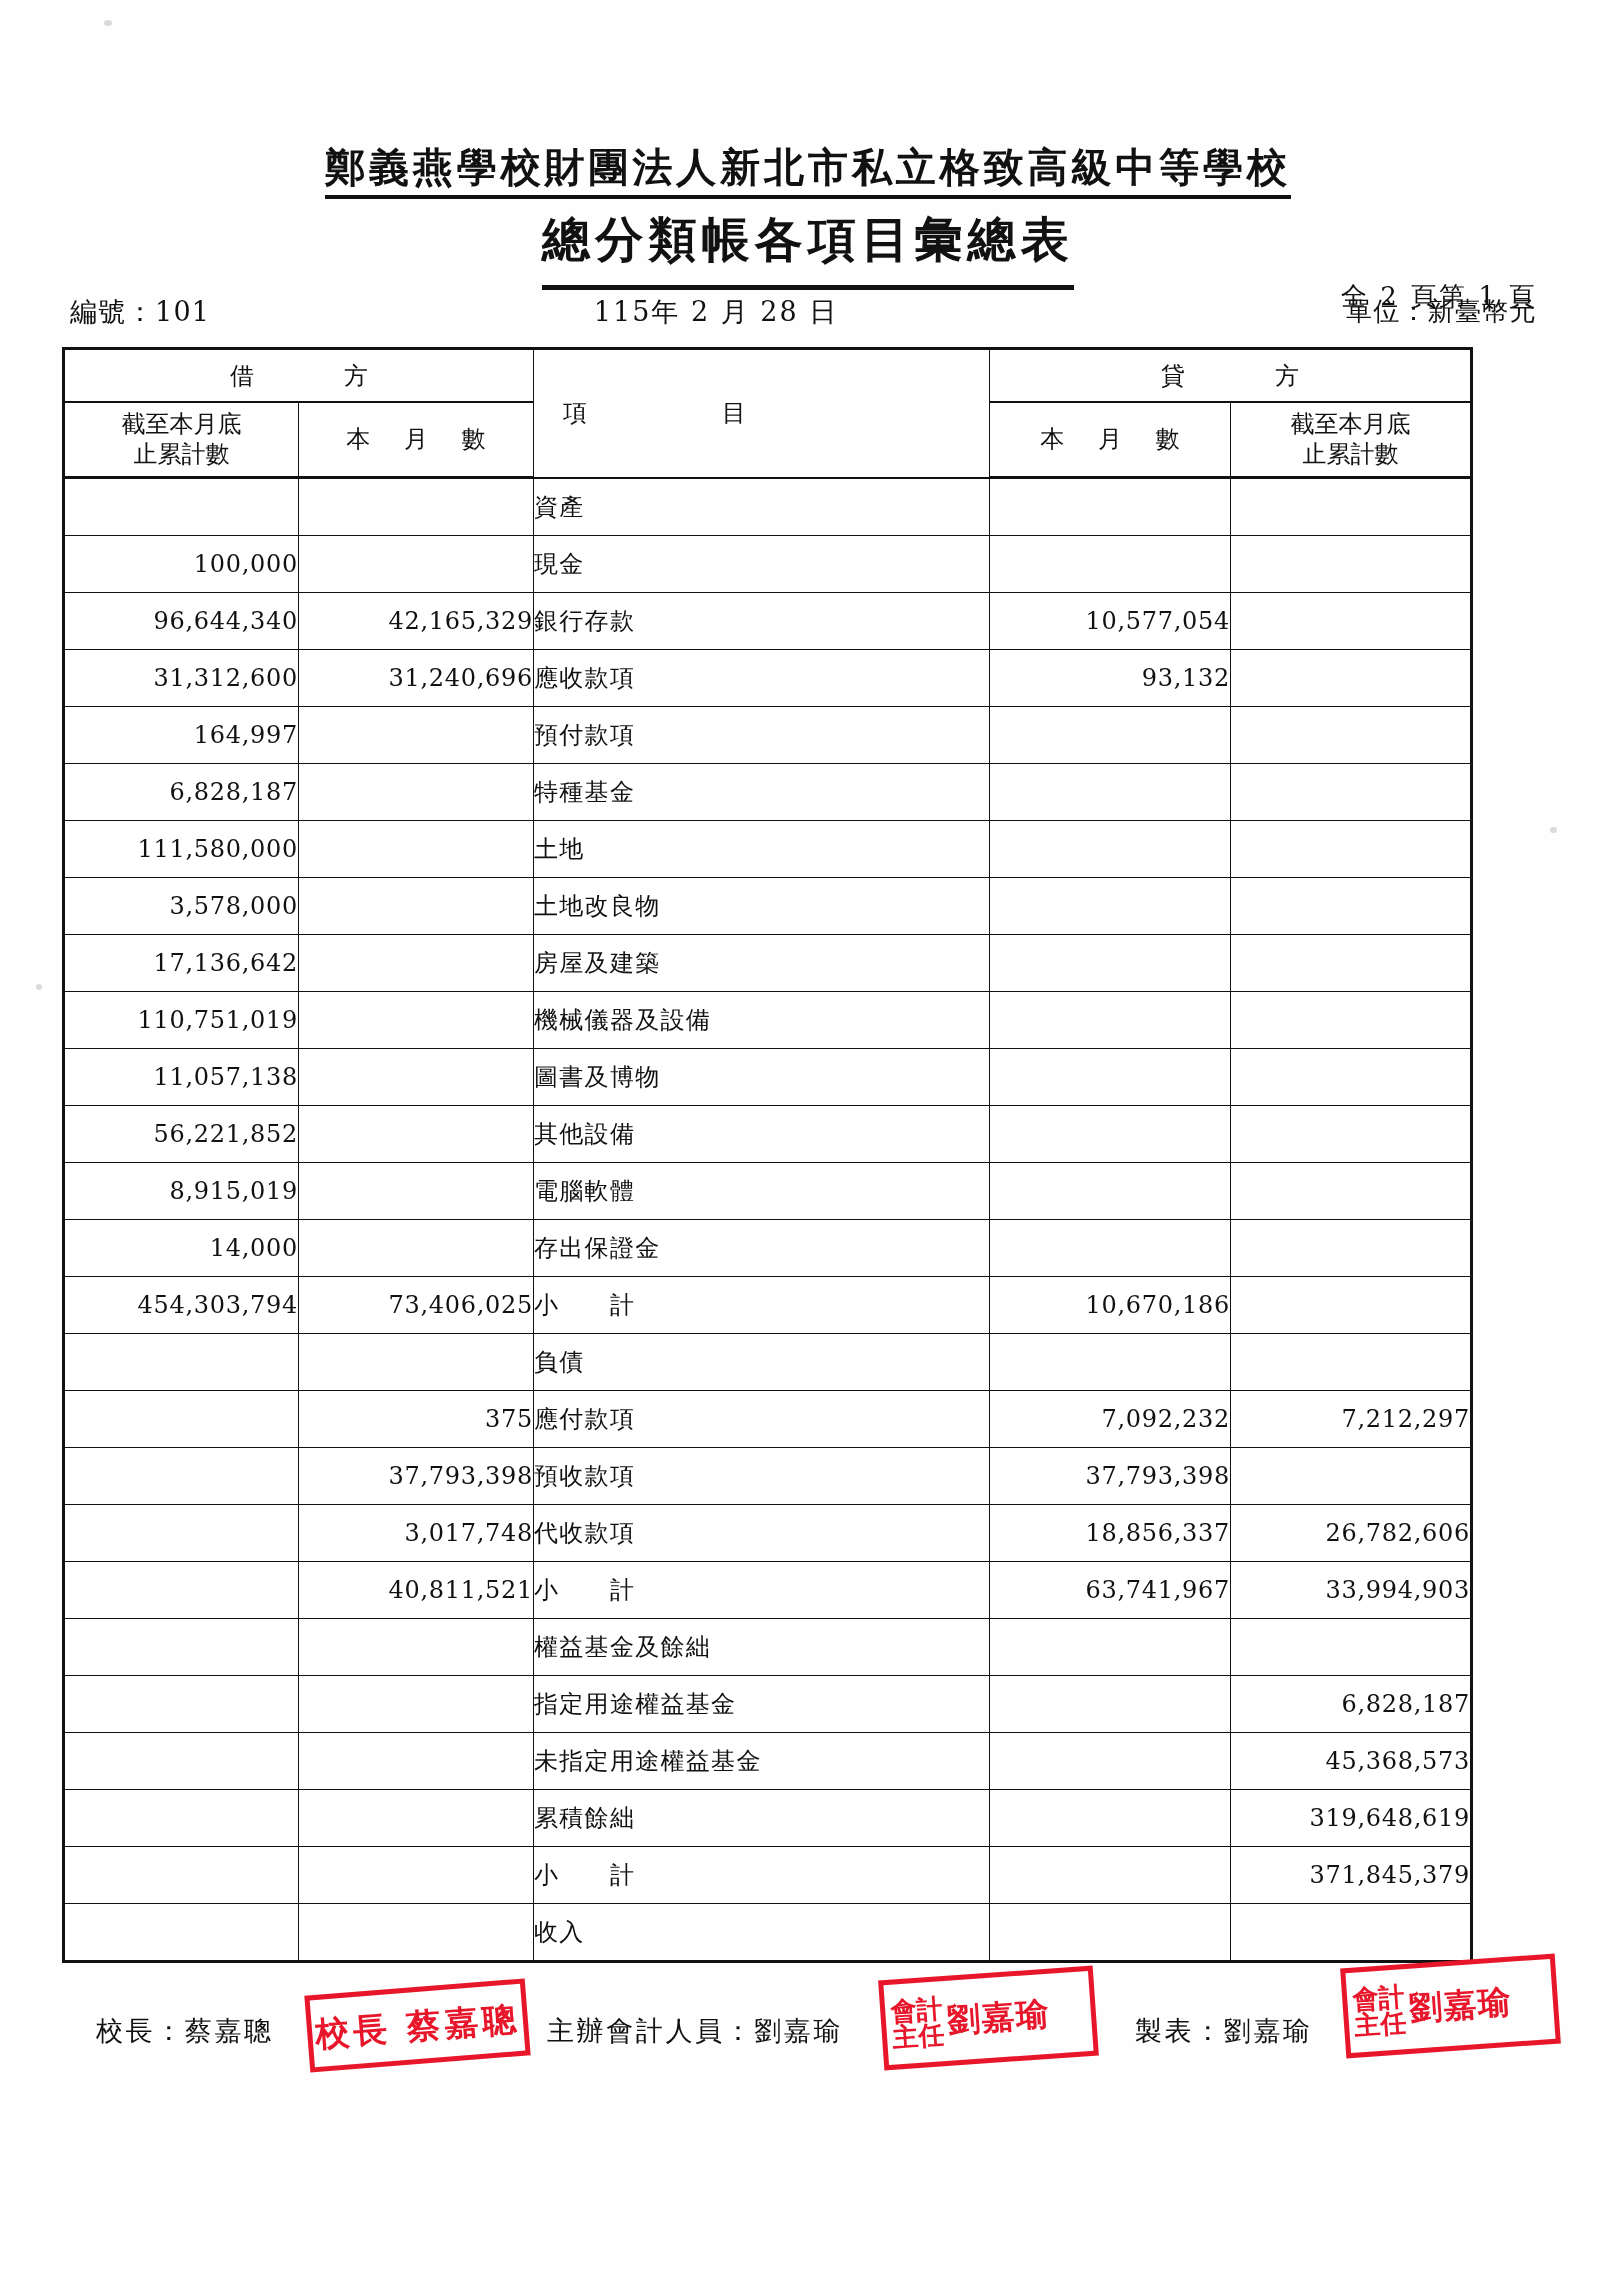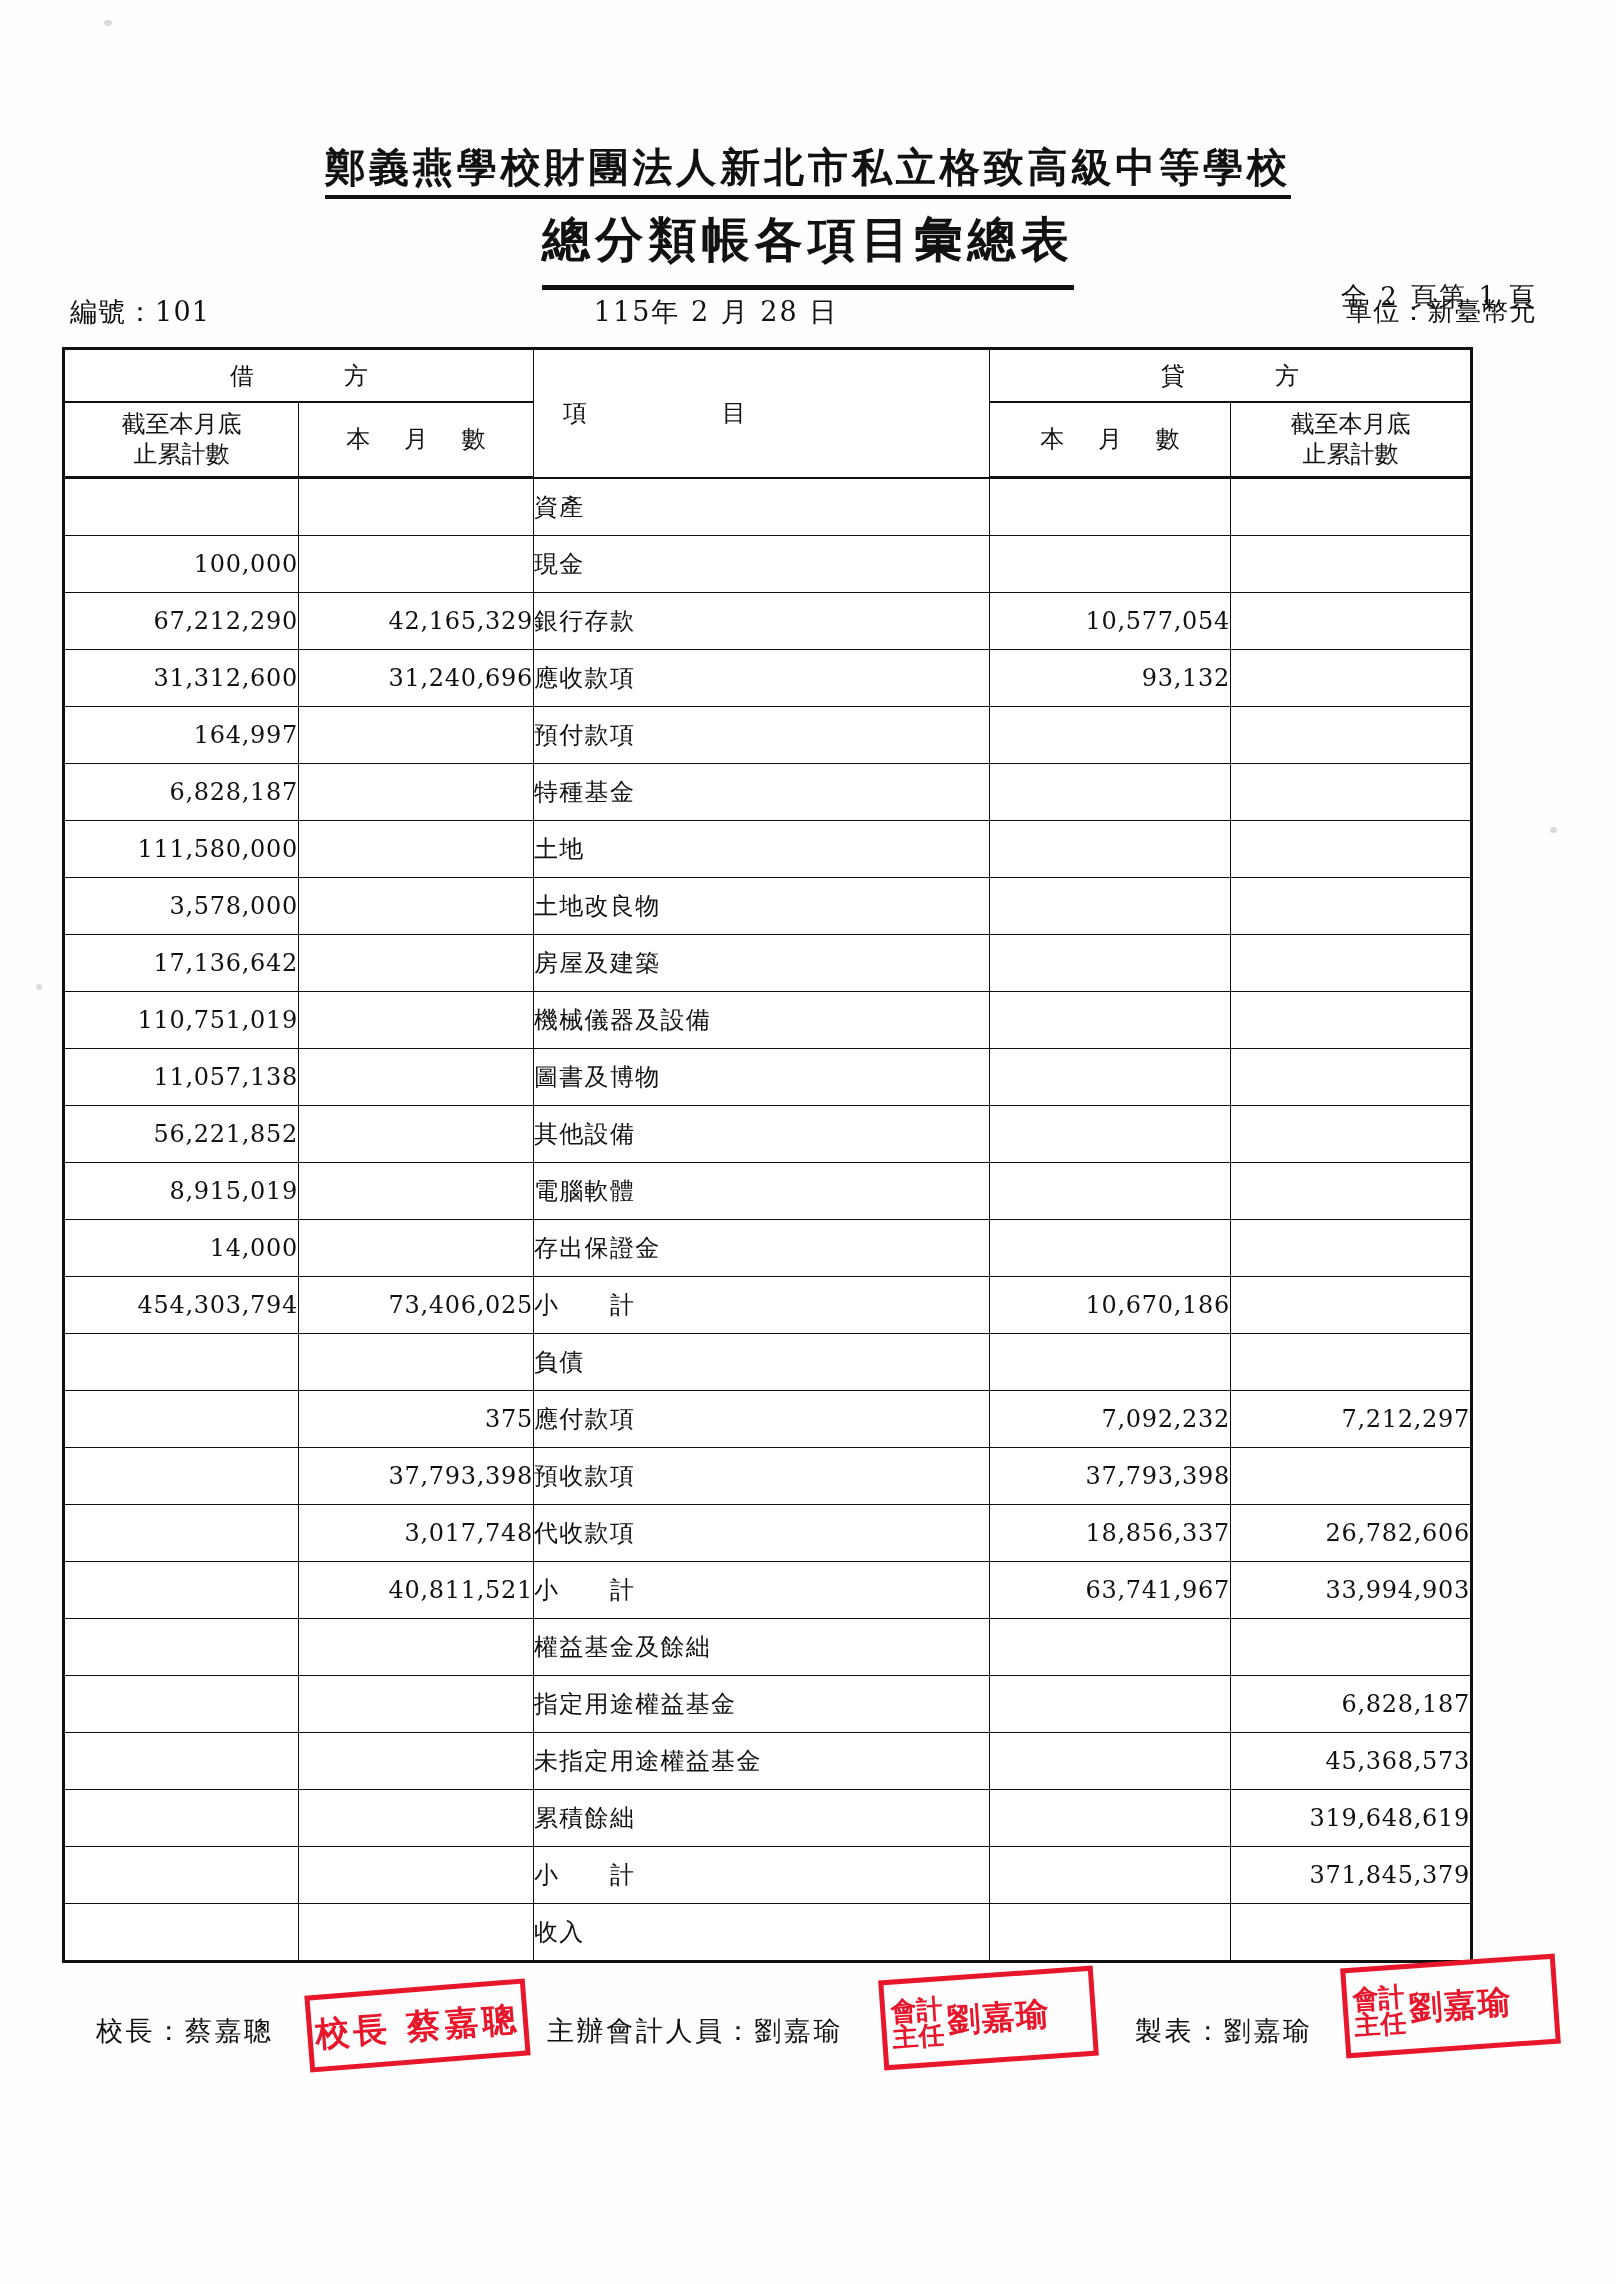--- a/index.html
+++ b/index.html
@@ -315,21 +315,21 @@
             <td class="num"></td>
           </tr>
           <tr>
             <td class="num">100,000</td>
             <td class="num"></td>
             <td class="item">現金</td>
             <td class="num"></td>
             <td class="num"></td>
           </tr>
           <tr>
-            <td class="num">67,212,290</td>
+            <td class="num">96,644,340</td>
             <td class="num">42,165,329</td>
             <td class="item">銀行存款</td>
             <td class="num">10,577,054</td>
             <td class="num"></td>
           </tr>
           <tr>
             <td class="num">31,312,600</td>
             <td class="num">31,240,696</td>
             <td class="item">應收款項</td>
             <td class="num">93,132</td>

